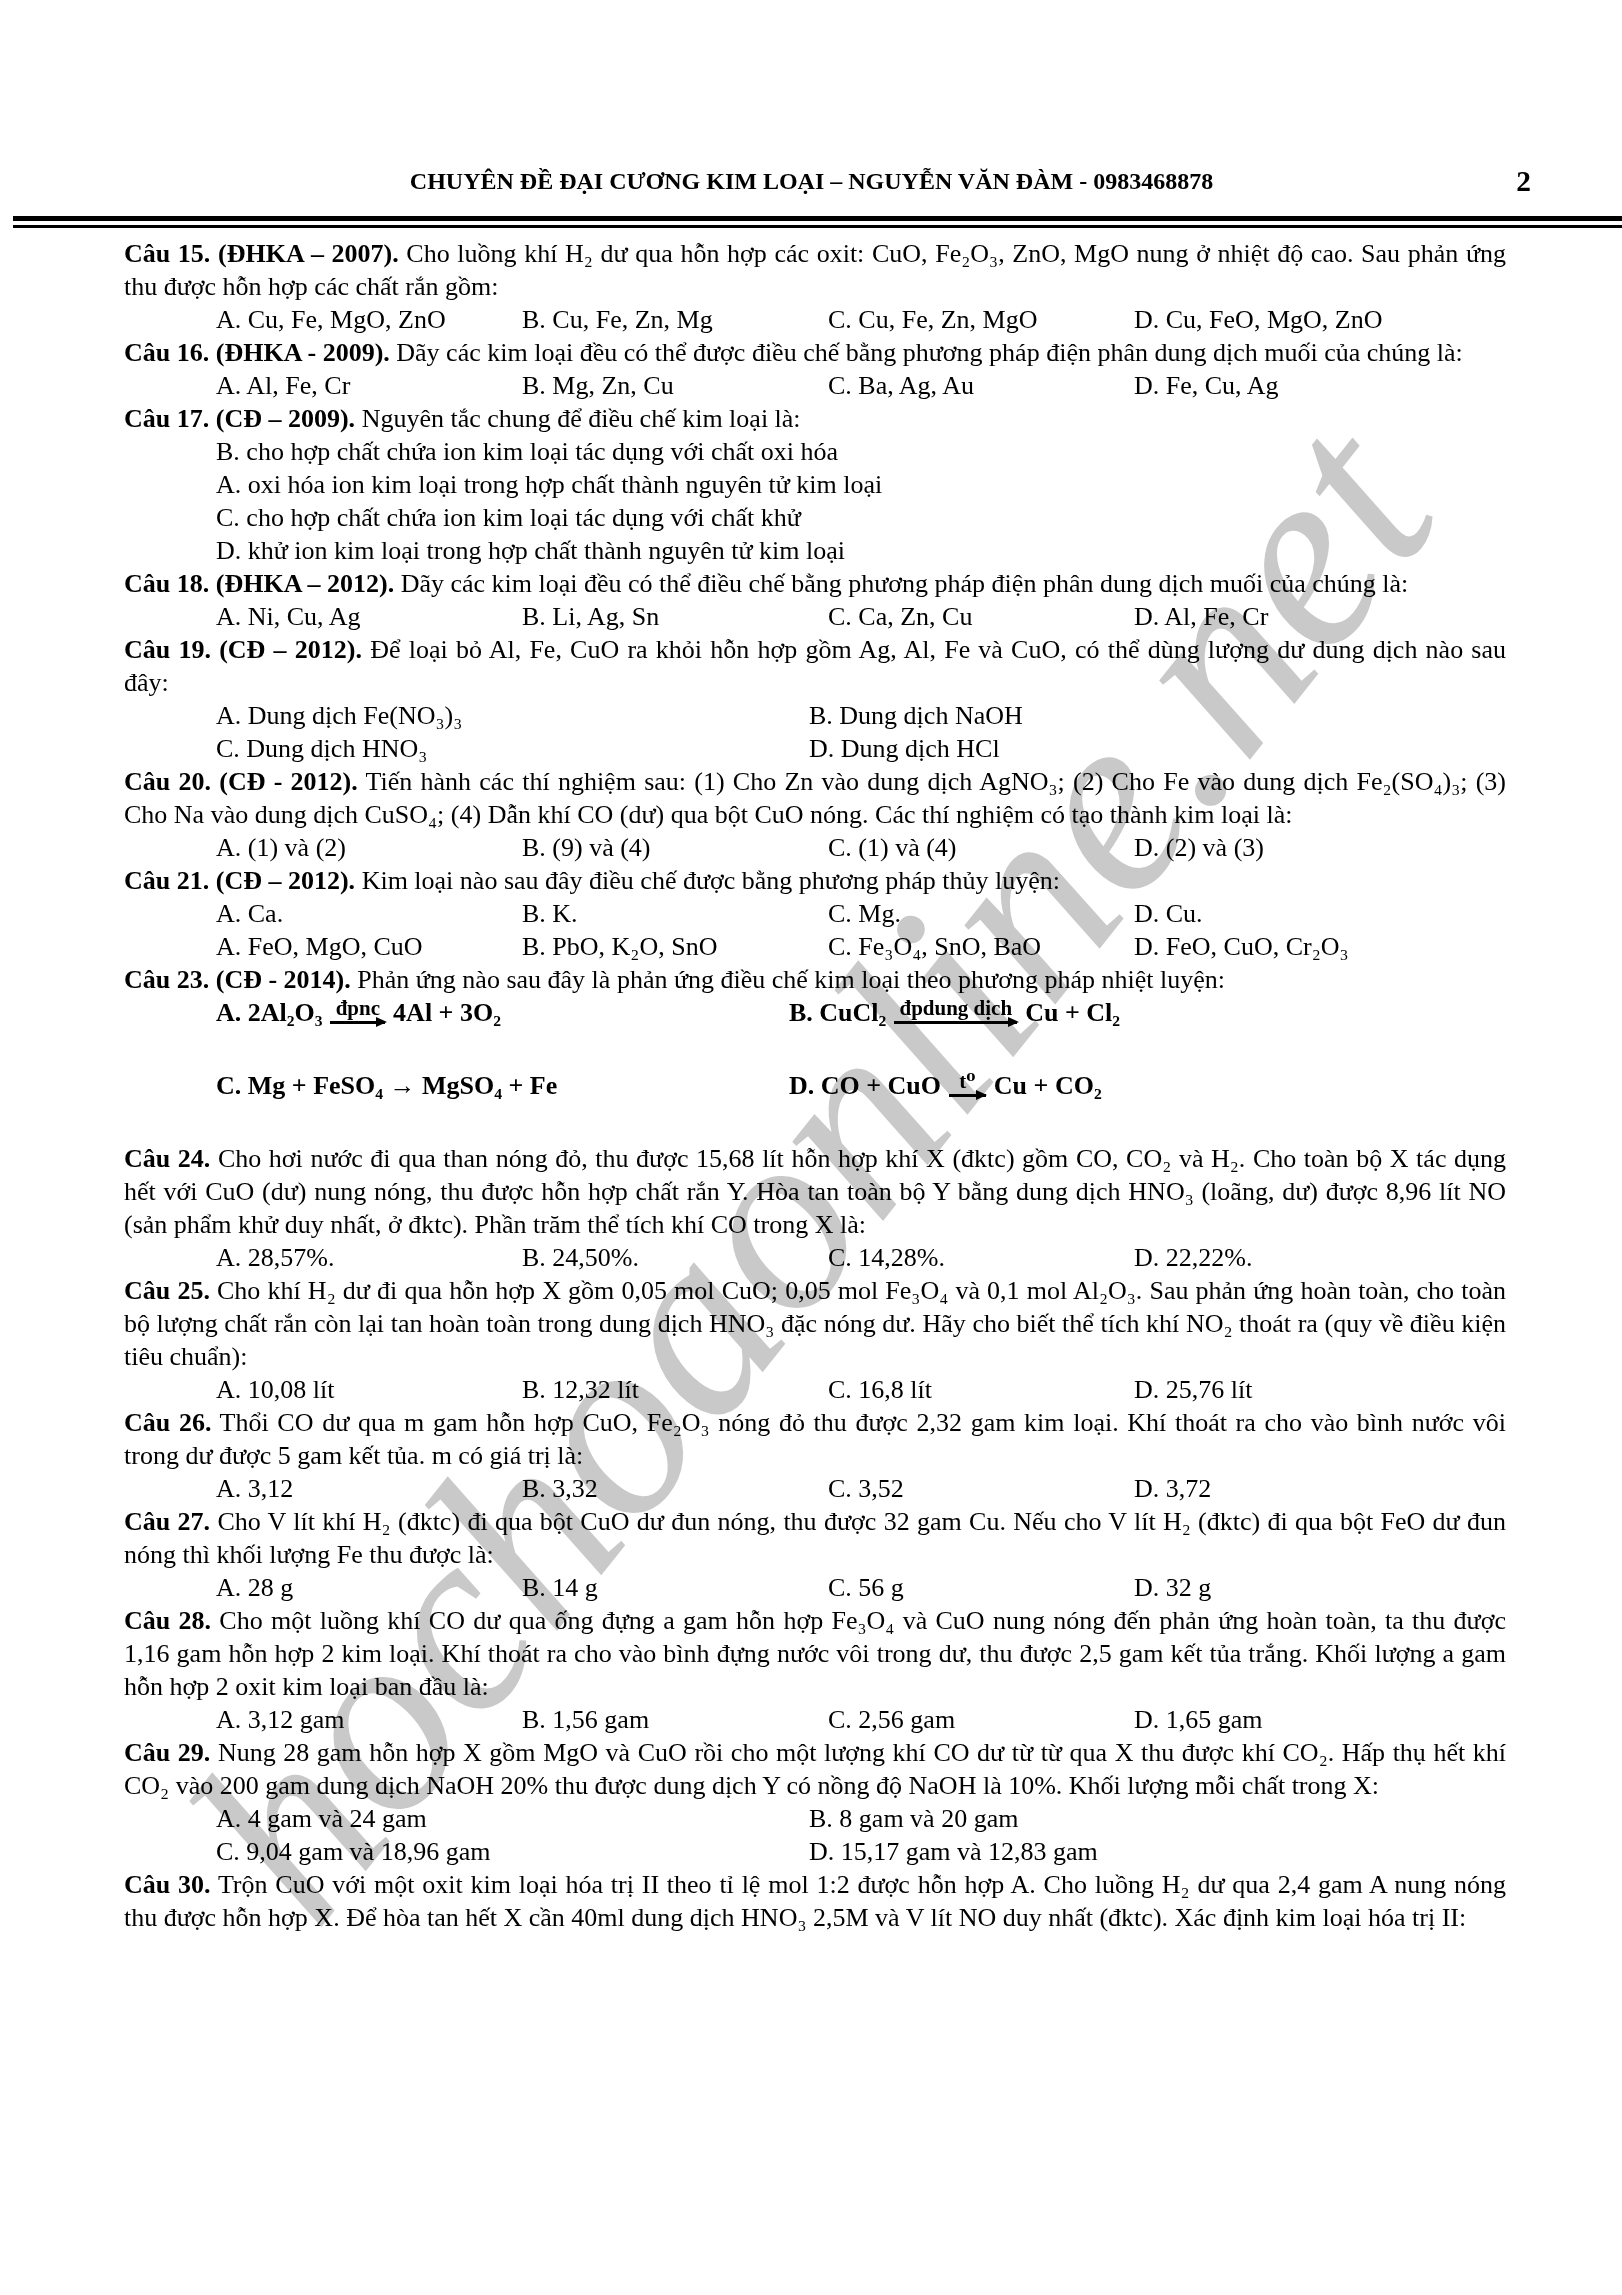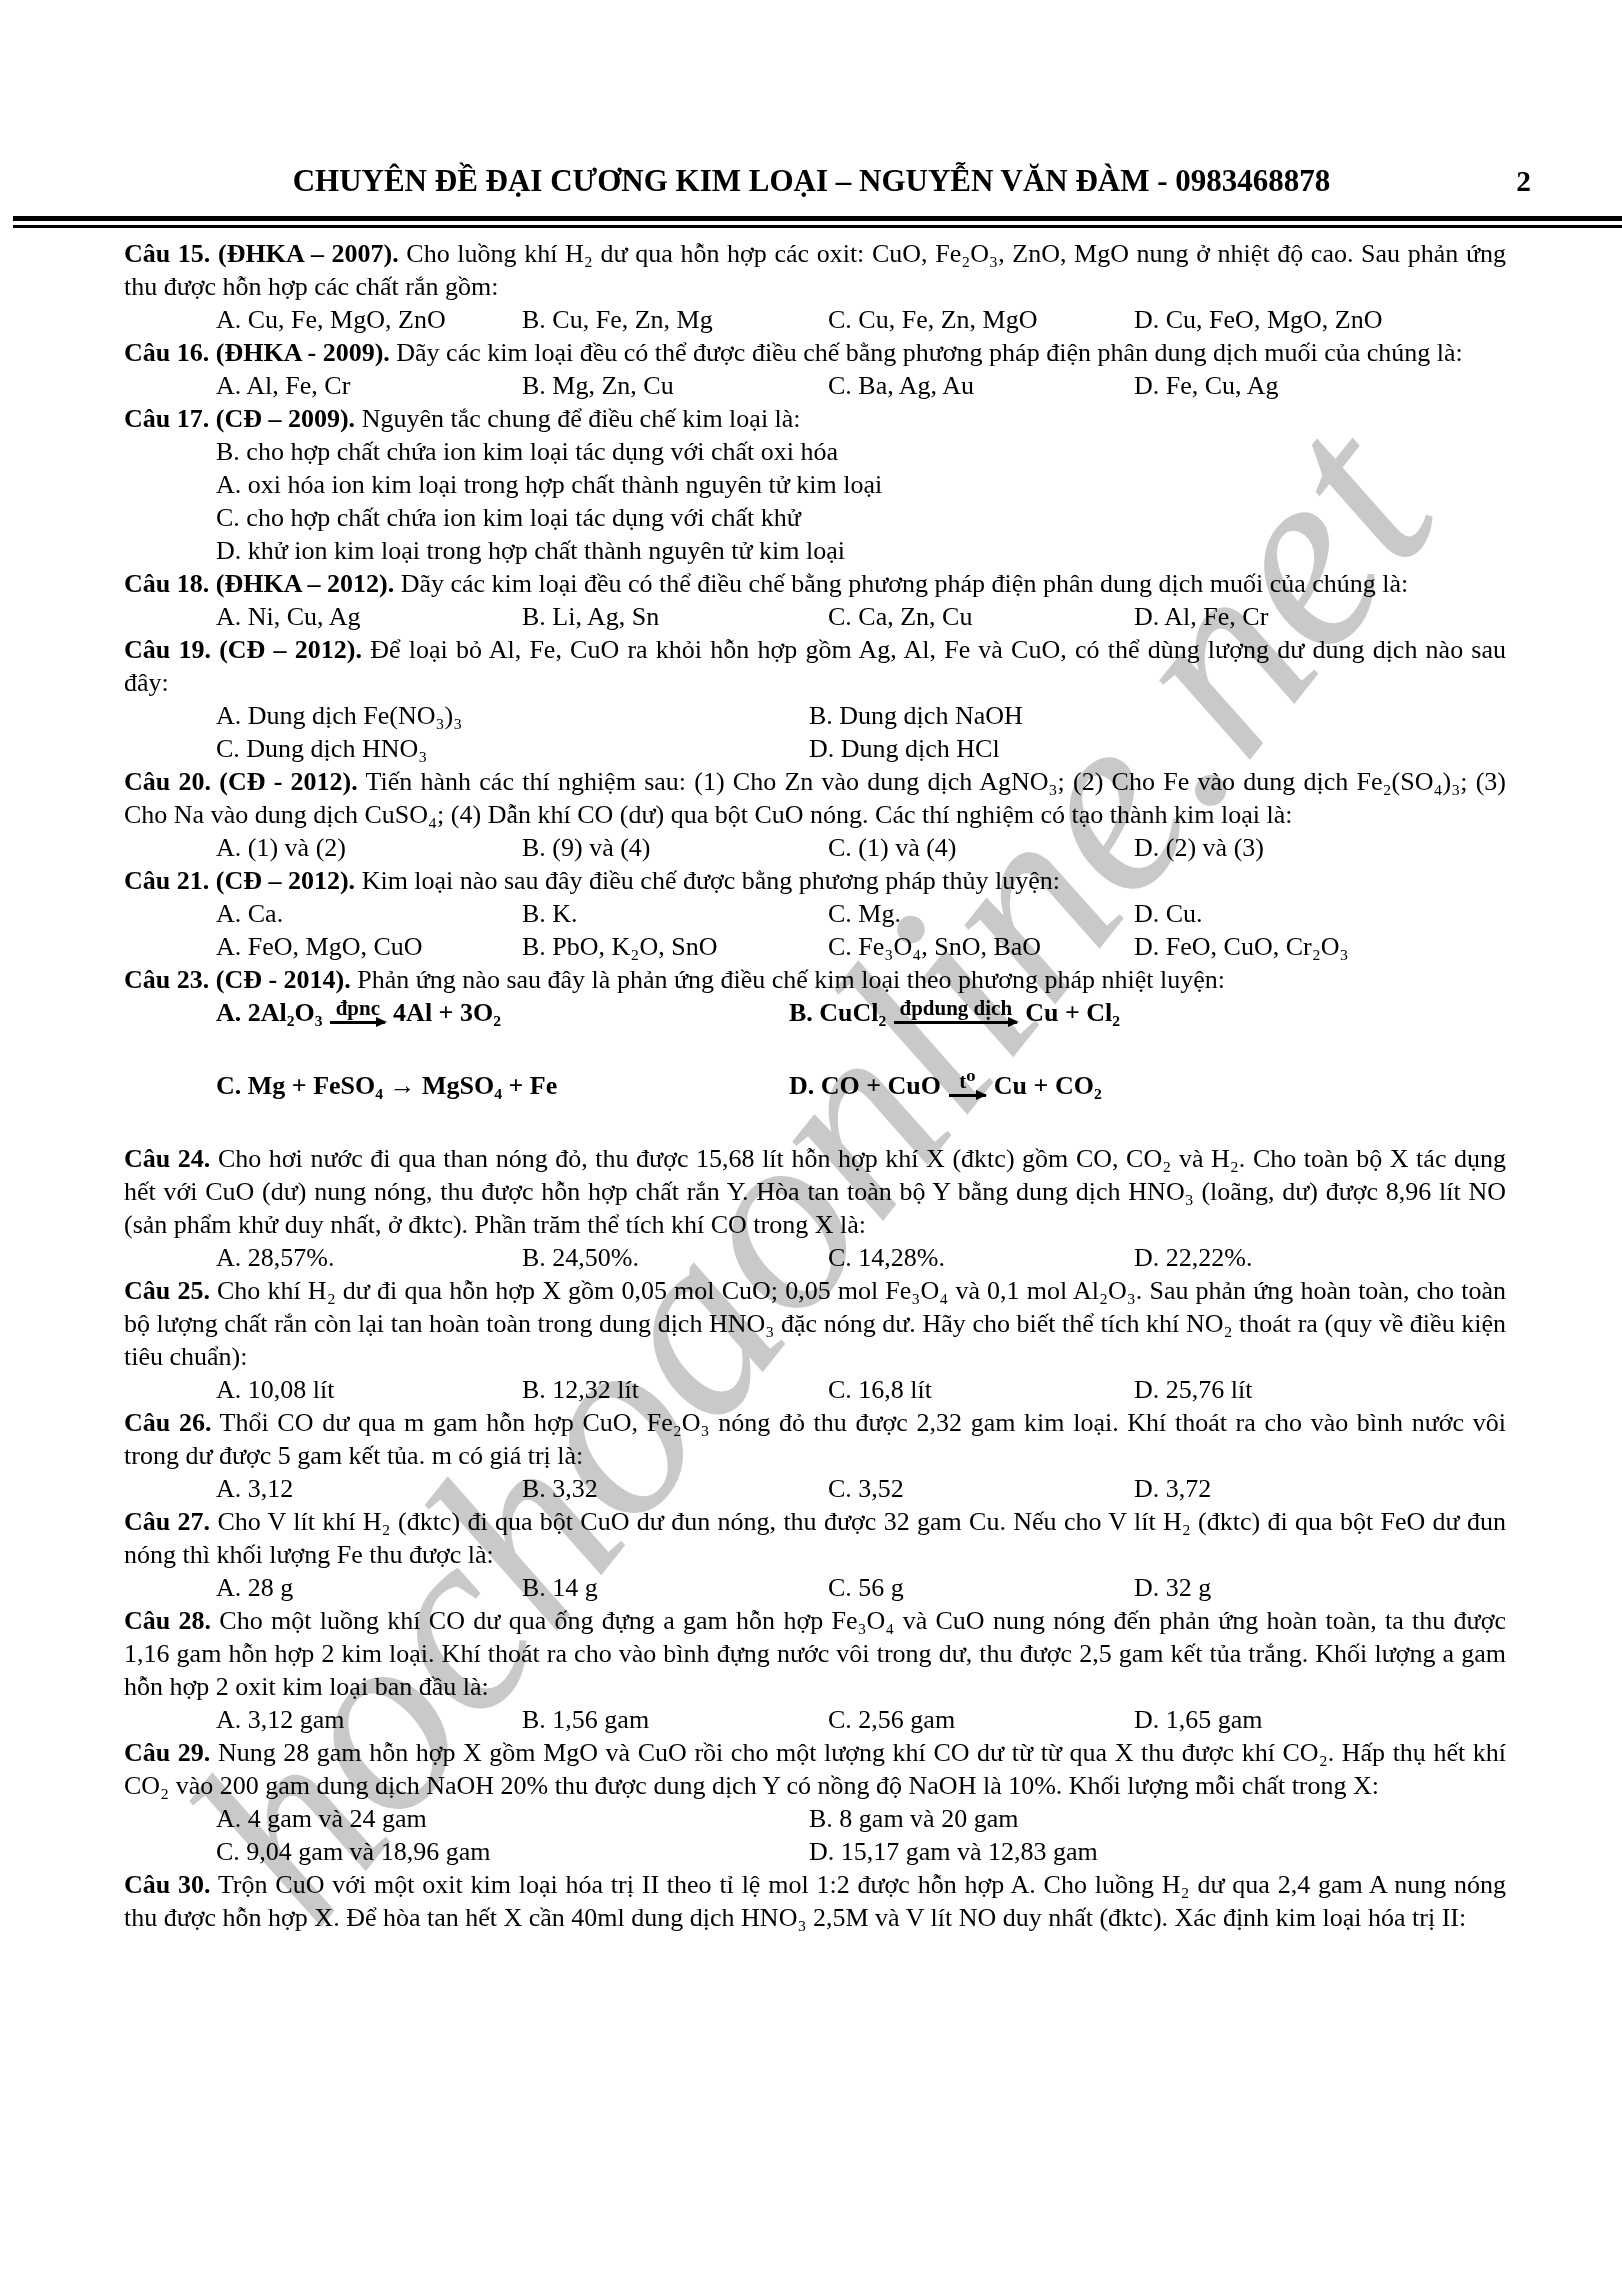--- a/index.html
+++ b/index.html
@@ -9,21 +9,21 @@
   }
   
   .wm{
     position:absolute;z-index:0;left:811px;top:1171px;
     transform:translate(-50%,-50%) rotate(-51.5deg);
     font-size:262px;font-style:italic;white-space:nowrap;color:#c9c9c9;
     font-family:"Liberation Serif","DejaVu Serif",serif;
   }
   .hdr{position:absolute;top:164px;left:0;right:0;z-index:1;}
   .hdr-title{
-    text-align:center;font-weight:bold;font-size:31px;line-height:34px;
+    text-align:center;font-weight:bold;font-size:24px;line-height:34px;
   }
   .hdr-page{position:absolute;top:0;right:92px;font-weight:bold;font-size:29.4px;line-height:34px;}
   .rule{position:absolute;left:13px;right:0;height:4.6px;background:#000;z-index:1;}
   .rule-1{top:216px;}
   .rule-2{top:225px;height:3.3px;}
   .content{
     position:absolute;z-index:1;top:237px;left:124px;width:1382px;
     font-size:26px;line-height:33px;text-align:justify;
   }
   .qp{margin:0;}

